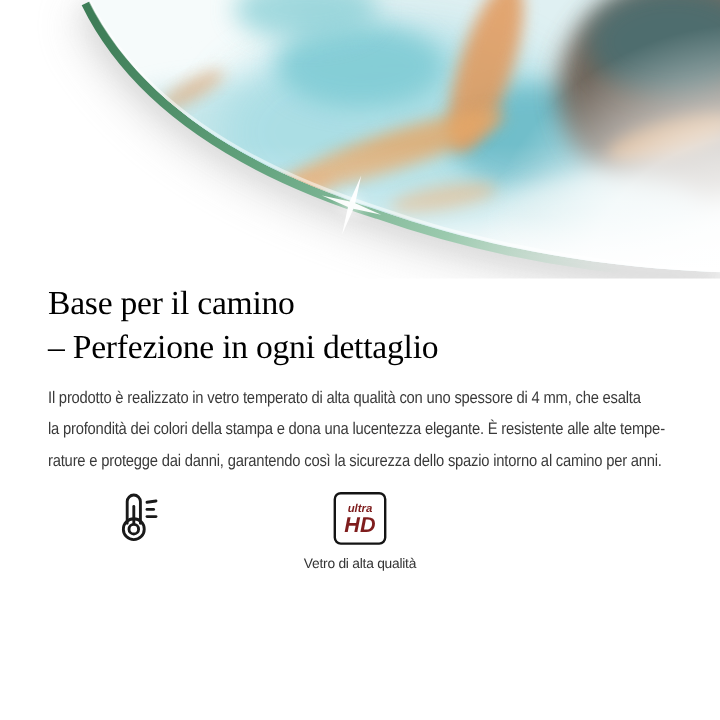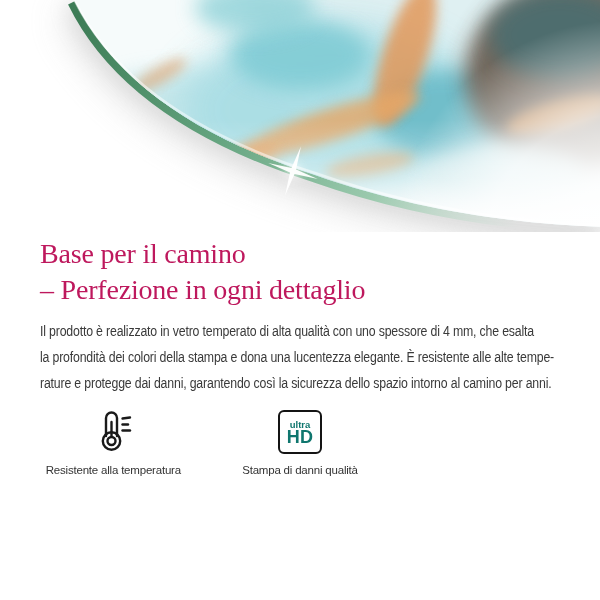--- a/index.html
+++ b/index.html
@@ -7,42 +7,42 @@
     width:600px;height:600px;overflow:hidden;background:#ffffff;
     font-family:"Liberation Sans",sans-serif;color:#383838;
     position:relative;
   }
   .hero{position:relative;width:600px;height:232px;}
   .hero svg{display:block;}
   .content{padding:0 40px;}
   .title{
     font-family:"Liberation Serif",serif;font-weight:400;
     font-size:28px;line-height:36px;letter-spacing:-0.2px;
-    color:#be185d;margin:4px 0 0 0;
+    color:#000000;margin:4px 0 0 0;
   }
   .title span{display:block;white-space:nowrap;}
   .desc{
     margin:10px 0 0 0;font-size:14px;line-height:26px;letter-spacing:-0.2px;
     color:#3a3a3a;transform:scaleX(0.88);transform-origin:left top;width:660px;
   }
   .desc span{display:block;white-space:nowrap;}
   .features{
     display:grid;grid-template-columns:repeat(3,1fr);
     row-gap:14px;padding:0 20px;margin-top:10px;
   }
   .feature{display:flex;flex-direction:column;align-items:center;}
   .icon-box{height:52px;display:flex;align-items:center;justify-content:center;}
   .feature-label{
     margin-top:6px;font-size:11.5px;letter-spacing:-0.2px;color:#333;
     text-align:center;white-space:nowrap;
   }
   .uhd{
     width:40px;height:40px;border:2.6px solid #141414;border-radius:6px;
     display:flex;flex-direction:column;align-items:center;justify-content:center;
-    color:#0f766e;background:#fff;
+    color:#7f1d1d;background:#fff;font-style:italic;
   }
   .uhd .t1{font-size:9.5px;font-weight:700;line-height:10px;}
   .uhd .t2{font-size:18px;font-weight:800;line-height:15px;letter-spacing:.2px;}
 </style>
 </head>
 <body>
 
 <div class="hero">
   <svg width="600" height="232" viewBox="0 0 600 232">
     <defs>
@@ -133,30 +133,29 @@
       <svg width="48" height="48" viewBox="0 0 48 48" fill="none" stroke="#1a1a1a" stroke-width="2.4" stroke-linecap="round">
         <path d="M17,28 V10 a5.5,5.5 0 0 1 11,0 V28"></path>
         <circle cx="22.5" cy="33" r="8.7"></circle>
         <circle cx="22.5" cy="33" r="4"></circle>
         <line x1="22.5" y1="14" x2="22.5" y2="28"></line>
         <line x1="33.5" y1="10.5" x2="41" y2="9.5"></line>
         <line x1="33.5" y1="16.5" x2="39" y2="16.5"></line>
         <line x1="33.5" y1="22.5" x2="41" y2="22.5"></line>
       </svg>
     </div>
-    <div class="feature-label">Resistente alla temperatura</div>
   </div>
 
   <div class="feature">
     <div class="icon-box">
       <div class="uhd">
         <span class="t1">ultra</span>
         <span class="t2">HD</span>
       </div>
     </div>
-    <div class="feature-label">Stampa di danni qualità</div>
+    <div class="feature-label">Vetro di alta qualità</div>
   </div>
 
 
 
 
 
 </div>
 
 </body></html>

